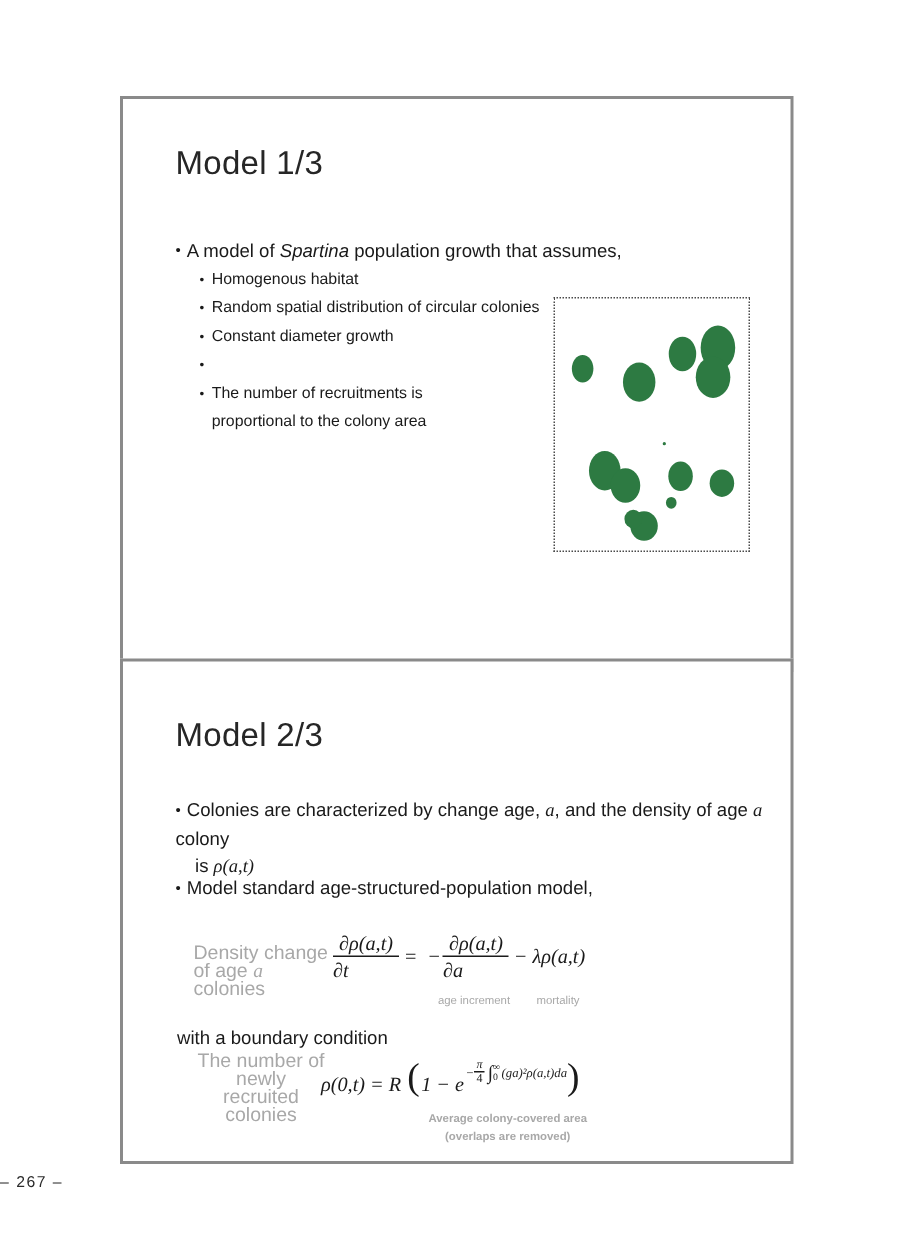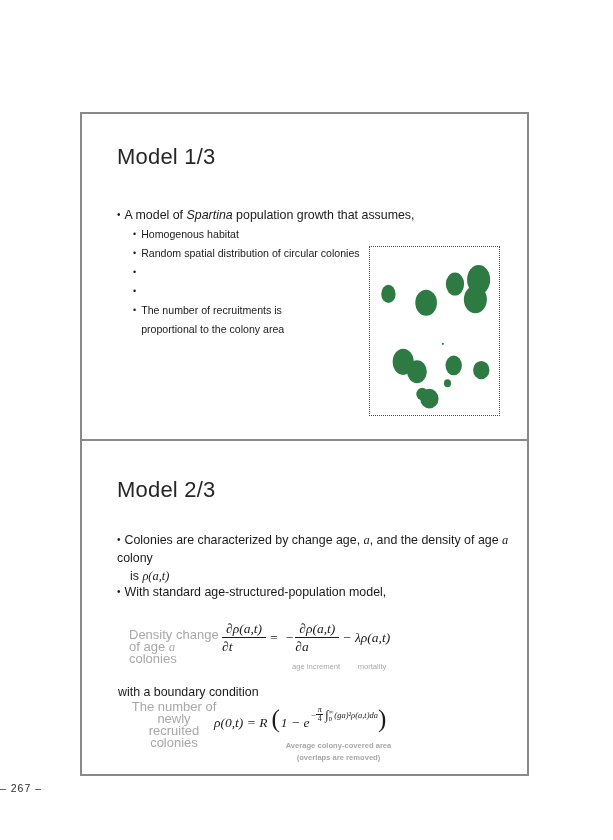--- a/index.html
+++ b/index.html
@@ -1,20 +1,20 @@
 <!DOCTYPE html>
 <html><head>
 <meta charset="utf-8">
 <style>
   html,body{margin:0;padding:0;background:#ffffff;}
   .page{position:relative;width:613px;height:840px;background:#ffffff;overflow:hidden;
         font-family:"Liberation Sans",sans-serif;color:#1a1a1a;}
   .slide{position:absolute;left:80px;width:449px;background:#ffffff;
          border:2px solid #8a8a8a;box-sizing:border-box;}
-  .slide1{top:64px;height:384px;margin-top:48px;}
+  .slide1{top:64px;height:384px;}
   .slide2{top:439px;height:337px;}
   .slide-title{position:absolute;left:35px;font-size:22px;font-weight:300;
                color:#262626;letter-spacing:0.2px;}
   .s1-title{top:30px;}
   .s2-title{top:36px;}
 
   .b1{position:absolute;left:35px;font-size:12.4px;line-height:18px;}
   .b1 .marker{margin-right:4px;font-size:10px;vertical-align:1px;}
   .ital{font-style:italic;}
   .math{font-family:"Liberation Serif",serif;font-style:italic;}
@@ -91,20 +91,21 @@
       <li>
           <span class="marker">•</span>
           <span class="txt">Homogenous habitat</span>
         </li>
       <li>
           <span class="marker">•</span>
           <span class="txt">Random spatial distribution of circular colonies</span>
         </li>
       <li>
           <span class="marker">•</span>
+          <span class="txt">Constant diameter growth</span>
         </li>
       <li>
           <span class="marker">•</span>
         </li>
       <li>
           <span class="marker">•</span>
           <span class="txt">The number of recruitments is
 proportional to the colony area</span>
         </li>
     </ul>
@@ -130,21 +131,21 @@
 
   <div class="slide slide2">
     <div class="slide-title s2-title">Model 2/3</div>
 
     <div class="b1 s2-bullet1">
       <span class="marker">•</span><span>Colonies are characterized by change age, </span><span class="math">a</span><span>, and the density of age </span><span class="math">a</span><span> colony</span><br>
       <span style="margin-left:13px;">is </span><span class="math">ρ(a,t)</span>
     </div>
 
     <div class="b1 s2-bullet2">
-      <span class="marker">•</span><span>With standard age-structured-population model,</span>
+      <span class="marker">•</span><span>Model standard age-structured-population model,</span>
     </div>
 
     <div class="eq-label eq1-label">
       <span>Density change of age </span><span class="math">a</span><br>
       <span>colonies</span>
     </div>
 
     <div class="eq1">
       <span class="frac">
           <span class="num math">∂ρ(a,t)</span>

